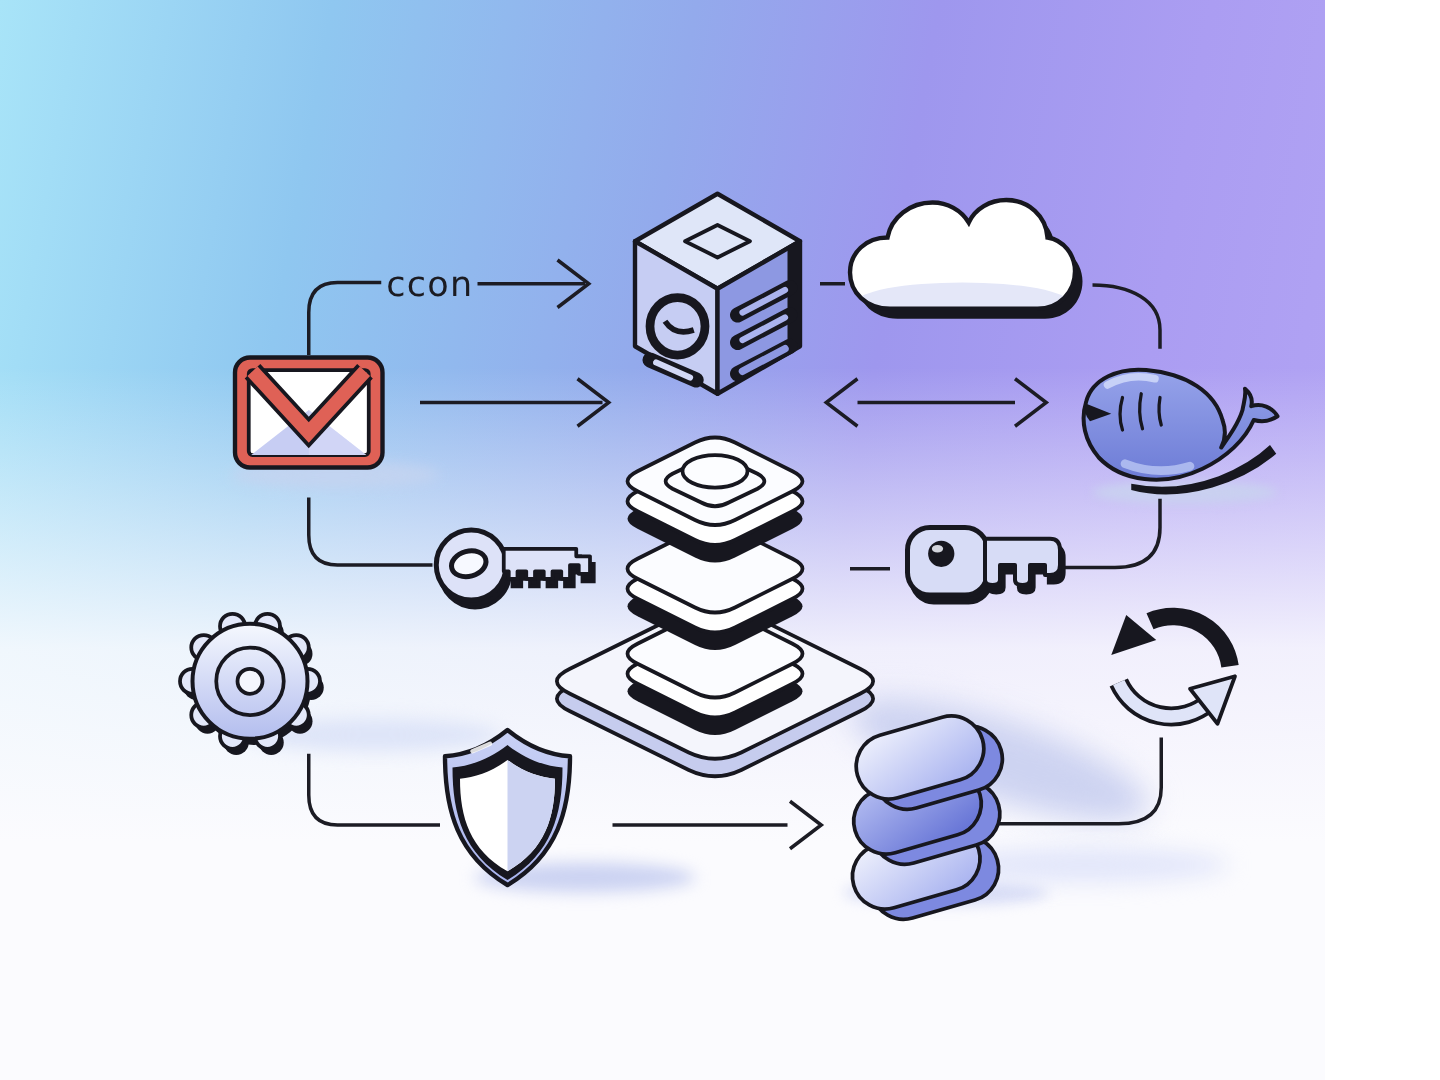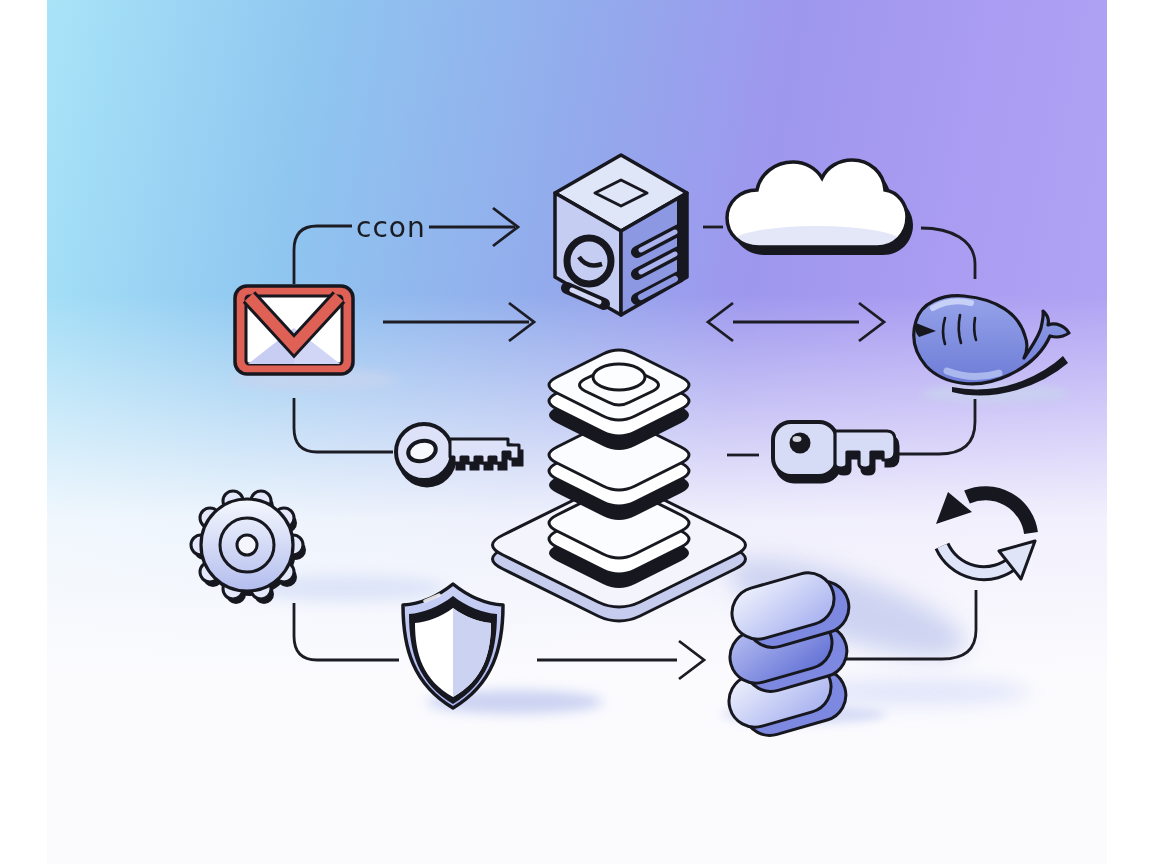--- a/index.html
+++ b/index.html
@@ -5,21 +5,20 @@
   html,body{margin:0;padding:0;}
   body{
     width:1152px;height:864px;overflow:hidden;
     font-family:"DejaVu Sans","Liberation Sans",sans-serif;
   }
   .canvas{
     position:relative;width:1060px;height:864px;
     background:
       linear-gradient(180deg, rgba(251,251,254,0) 34%, rgba(251,251,254,.88) 60%, #fbfbfe 78%),
       linear-gradient(100deg, #a8e4f8 0%, #8fc7f0 22%, #93aaec 46%, #9e97ee 62%, #ab9df2 80%, #b3a5f4 100%);
-    margin-left: 47px;
   }
   svg{position:absolute;left:0;top:0;}
   .line{stroke:#1c1c24;stroke-width:2.8;fill:none;}
   .label{font-size:28px;fill:#1b1b22;letter-spacing:1px;}
 </style>
 </head>
 <body>
 
 <div class="canvas">
 <svg width="1152" height="864" viewBox="0 0 1152 864">

